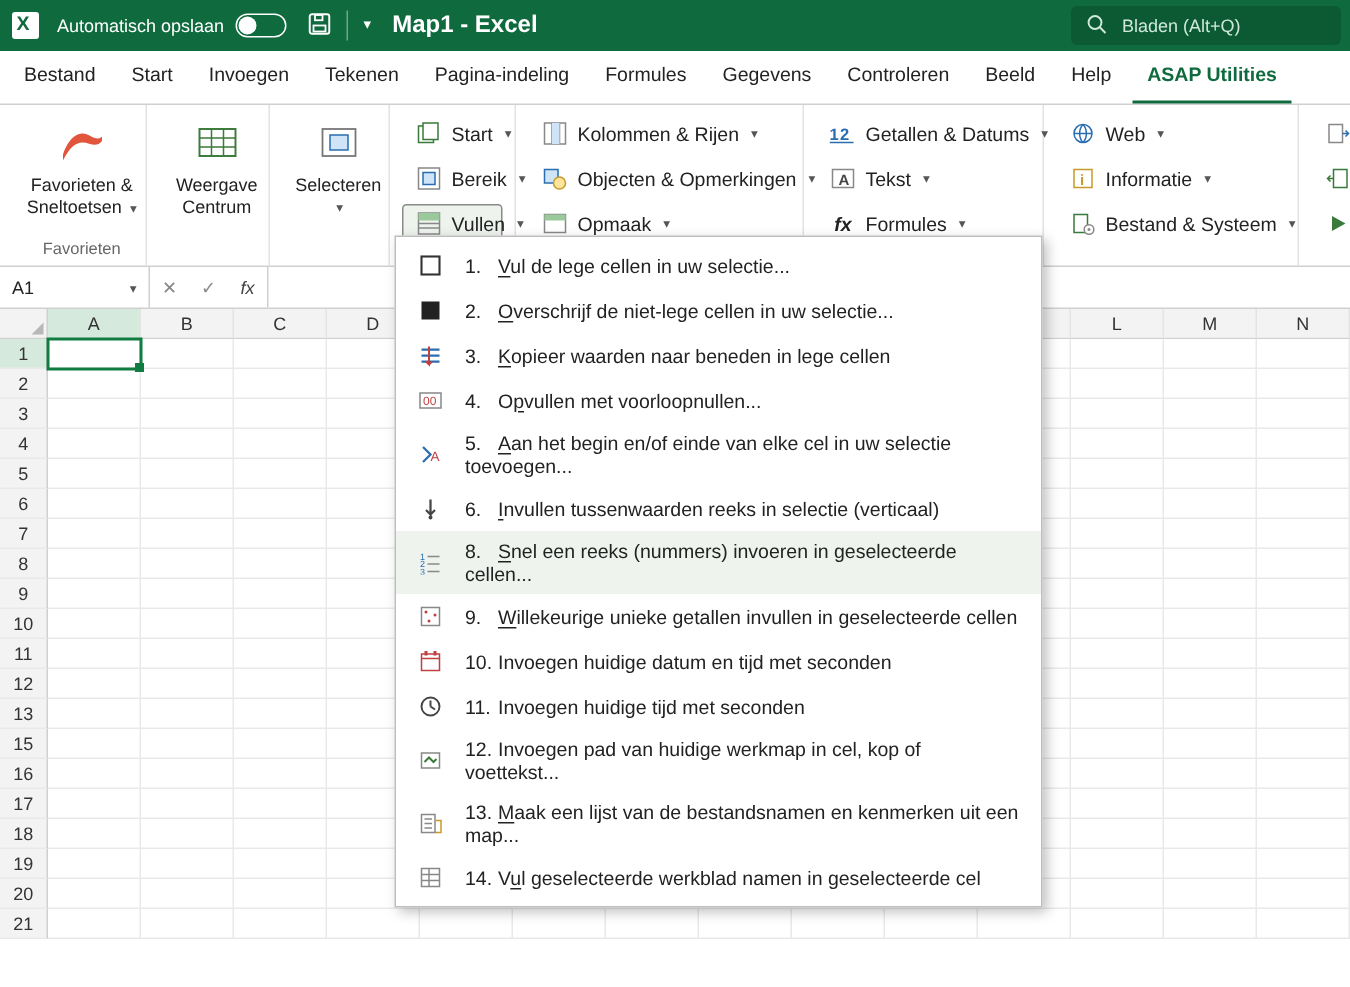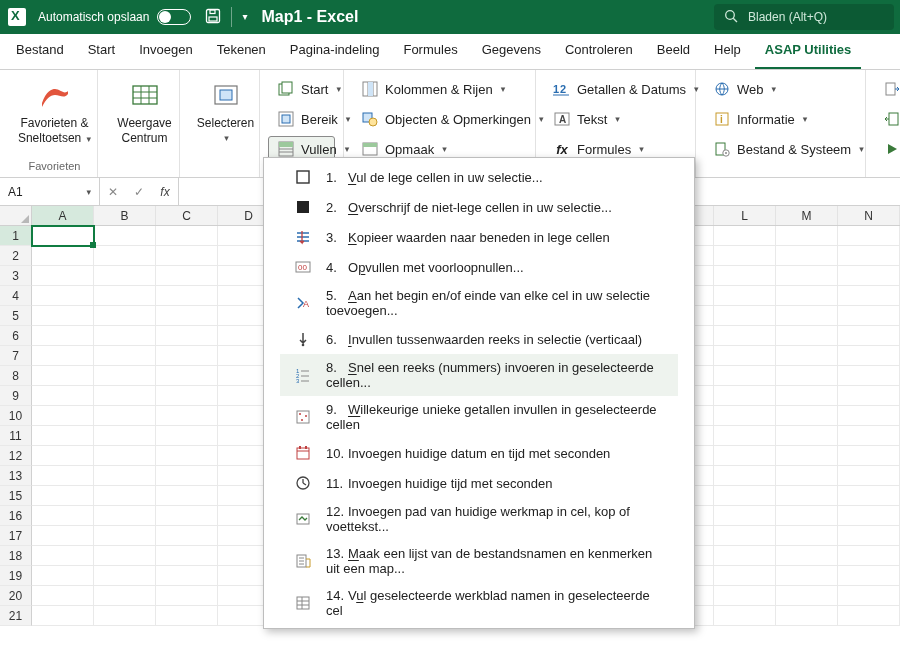--- a/index.html
+++ b/index.html
@@ -53,21 +53,21 @@
 .ch.sel { background:#d6e9dd; }
 .rows { display:flex; flex-direction:column; }
 .row { display:flex; height:20px; }
 .rh { width:32px; border-right:1px solid #d0d0d0; border-bottom:1px solid #e9e9e9; background:#f3f3f3; display:flex; align-items:center; justify-content:center; font-size:12px; color:#333;}
 .rh.sel { background:#d6e9dd; }
 .cell { width:62px; border-right:1px solid #e9e9e9; border-bottom:1px solid #e9e9e9; }
 .cell.active { outline:2px solid #107c41; outline-offset:-1px; position:relative;}
 .cell.active::after { content:""; position:absolute; right:-3px; bottom:-3px; width:6px; height:6px; background:#107c41; }
 
 
-.menu { position:absolute; left:263px; top:157px; width:432px; background:#fff; border:1px solid #bdbdbd; box-shadow:3px 3px 8px rgba(0,0,0,.25); padding:4px 16px; z-index:50; }
+.menu { position:absolute; left:263px; top:157px; width:432px; background:#fff; border:1px solid #bdbdbd; box-shadow:3px 3px 8px rgba(0,0,0,.25); padding:4px 0; z-index:50; }
 .mi { display:flex; align-items:center; gap:14px; padding:6px 14px; font-size:13px; }
 .mi:hover, .mi.hover { background:#eef3ee; }
 .mi .micon { width:18px; height:18px; display:flex; align-items:center; justify-content:center; flex:none; }
 .mi .mtext { flex:1; }
 .mi .mtext .u { text-decoration: underline; text-underline-offset:2px; }
 
 .excel-mark { width:18px; height:18px; background:#fff; border-radius:2px; position:relative; }
 .excel-mark::before { content:"X"; position:absolute; left:3px; top:0; font-weight:700; color:#0f6b3e; font-size:13px; }
 </style>
 </head>

